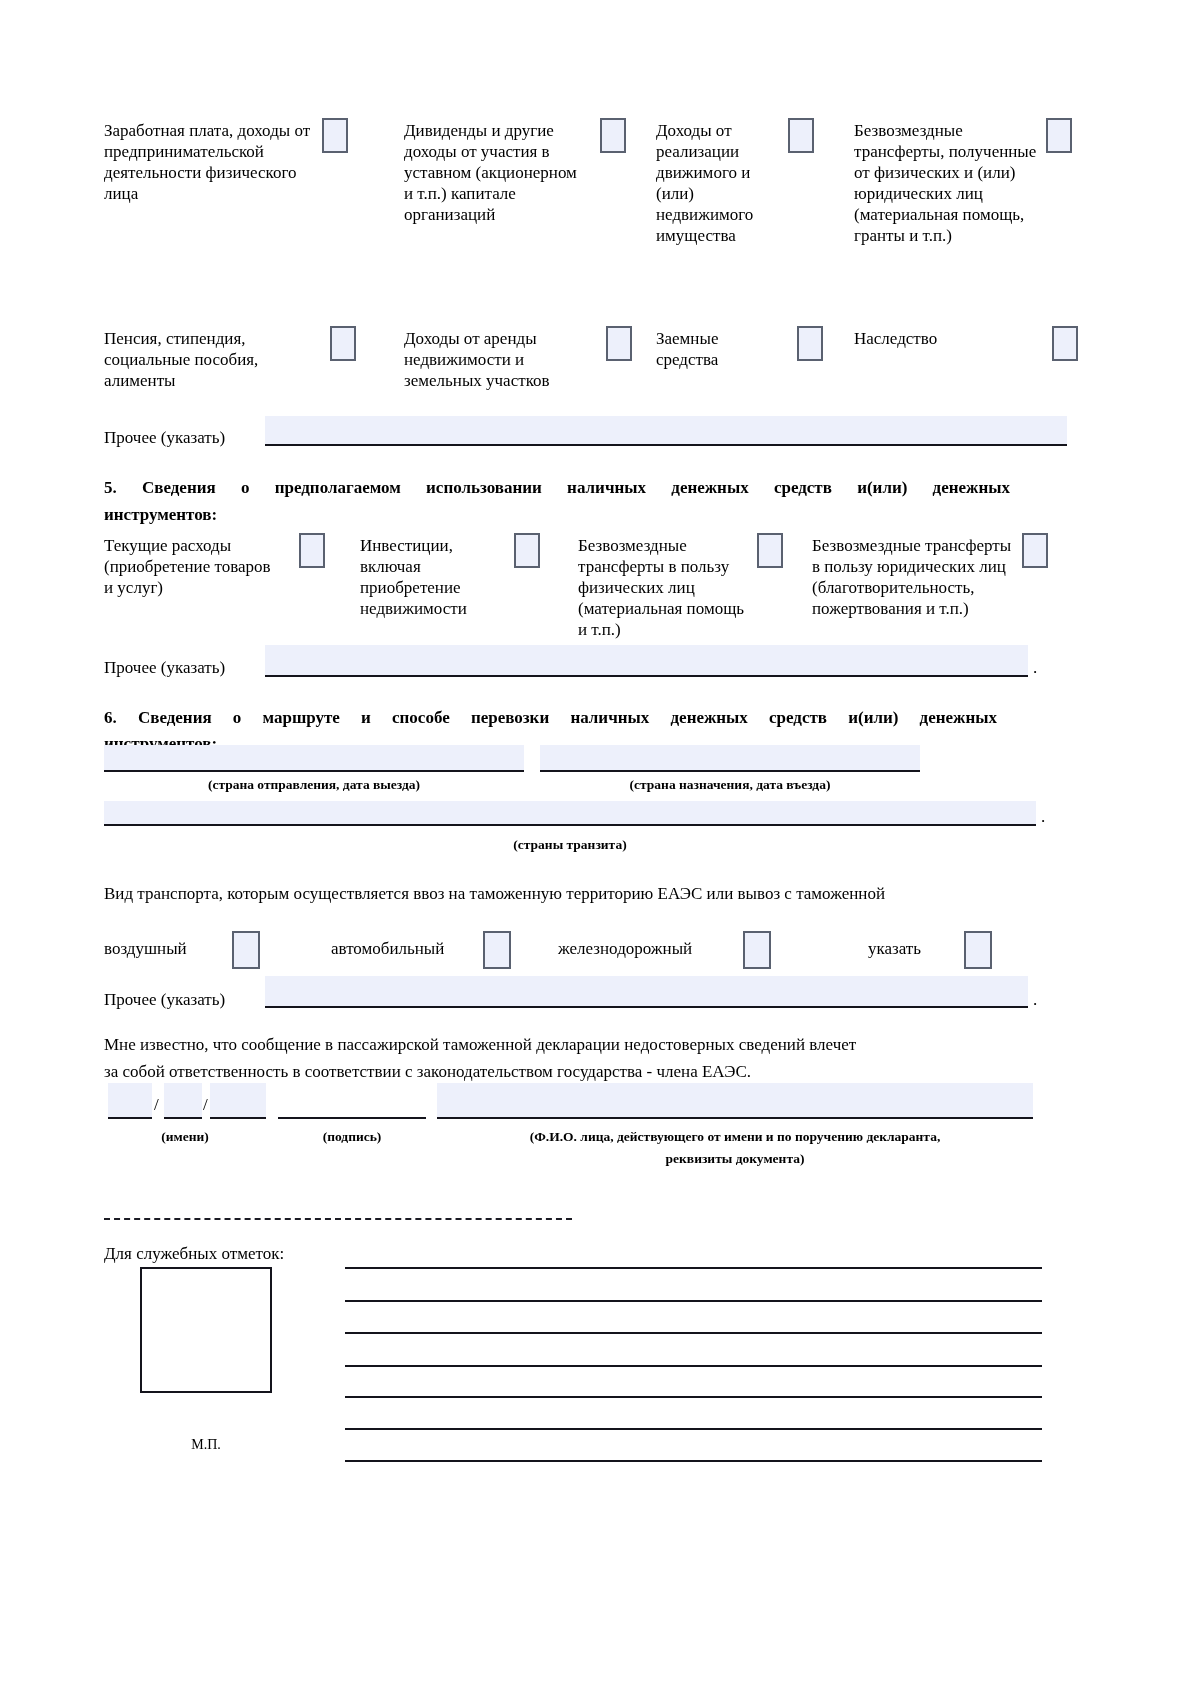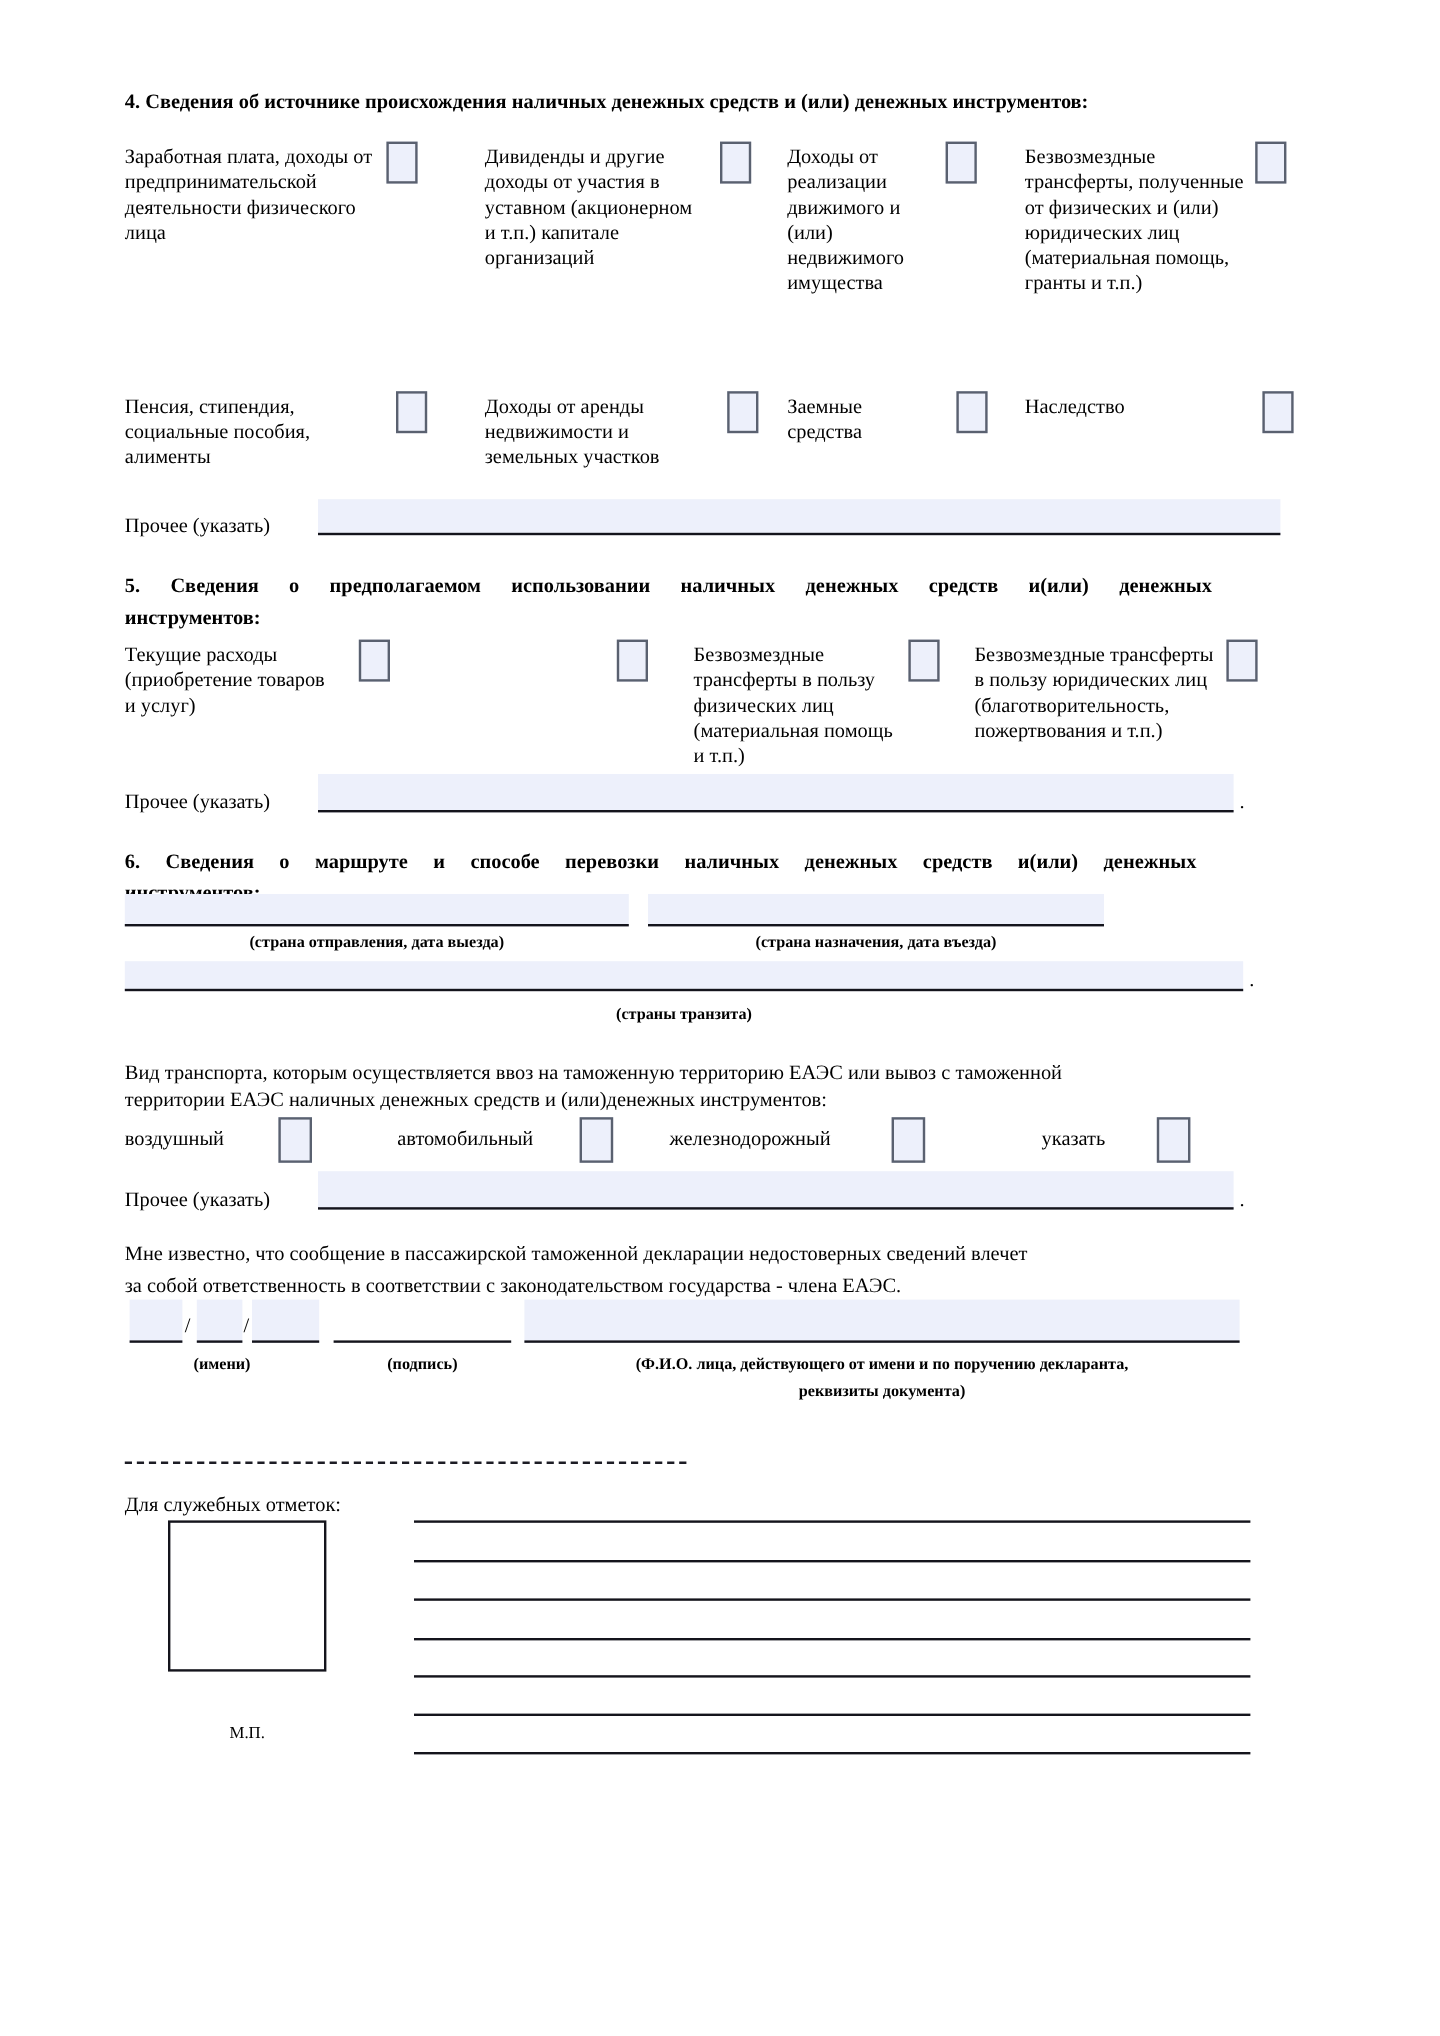--- a/index.html
+++ b/index.html
@@ -35,21 +35,20 @@
   .rule-line{position:absolute;height:0;border-top:2px solid var(--rule);}
   .dashed{position:absolute;height:0;border-top:2px dashed #1c1c24;}
   .stamp{position:absolute;box-sizing:border-box;border:2px solid var(--rule);background:#ffffff;}
   .period{font-size:17px;line-height:21px;}
 </style>
 </head>
 <body>
 
 <div id="page">
 
-  <div class="abs t b" style="left:104px;top:74px;width:1002px">4. Сведения об источнике происхождения наличных денежных средств и (или) денежных инструментов:</div>
 
   <div class="abs t" style="left:104px;top:120px;width:210px">Заработная плата, доходы от предпринимательской деятельности физического лица</div>
   <span class="cb" style="left:322px;top:118px"></span>
 
   <div class="abs t" style="left:404px;top:120px;width:185px">Дивиденды и другие доходы от участия в уставном (акционерном и т.п.) капитале организаций</div>
   <span class="cb" style="left:600px;top:118px"></span>
 
   <div class="abs t" style="left:656px;top:120px;width:125px">Доходы от реализации движимого и (или) недвижимого имущества</div>
   <span class="cb" style="left:788px;top:118px"></span>
 
@@ -70,20 +69,21 @@
 
   <div class="abs t" style="left:104px;top:427px;white-space:nowrap">Прочее (указать)</div>
   <div class="fld" style="left:265px;top:416px;width:802px;height:30px"></div>
 
   <div class="abs t b jst" style="left:104px;top:477px;width:906px">5. Сведения о предполагаемом использовании наличных денежных средств и(или) денежных</div>
   <div class="abs t b" style="left:104px;top:504px;width:906px">инструментов:</div>
 
   <div class="abs t" style="left:104px;top:535px;width:170px">Текущие расходы (приобретение товаров и услуг)</div>
   <span class="cb" style="left:299px;top:533px"></span>
 
+  <div class="abs t" style="left:360px;top:535px;width:140px">Инвестиции, включая приобретение недвижимости</div>
   <span class="cb" style="left:514px;top:533px"></span>
 
   <div class="abs t" style="left:578px;top:535px;width:175px">Безвозмездные трансферты в пользу физических лиц (материальная помощь и т.п.)</div>
   <span class="cb" style="left:757px;top:533px"></span>
 
   <div class="abs t" style="left:812px;top:535px;width:205px">Безвозмездные трансферты в пользу юридических лиц (благотворительность, пожертвования и т.п.)</div>
   <span class="cb" style="left:1022px;top:533px"></span>
 
   <div class="abs t" style="left:104px;top:657px;white-space:nowrap">Прочее (указать)</div>
   <div class="fld" style="left:265px;top:645px;width:763px;height:32px"></div>
@@ -95,21 +95,20 @@
   <div class="fld" style="left:104px;top:745px;width:420px;height:27px"></div>
   <div class="fld" style="left:540px;top:745px;width:380px;height:27px"></div>
   <div class="abs cap" style="left:104px;top:776px;width:420px">(страна отправления, дата выезда)</div>
   <div class="abs cap" style="left:540px;top:776px;width:380px">(страна назначения, дата въезда)</div>
 
   <div class="fld" style="left:104px;top:801px;width:932px;height:25px"></div>
   <span class="abs period" style="left:1041px;top:806px">.</span>
   <div class="abs cap" style="left:104px;top:836px;width:932px">(страны транзита)</div>
 
   <div class="abs t" style="left:104px;top:883px;width:990px;white-space:nowrap">Вид транспорта, которым осуществляется ввоз на таможенную территорию ЕАЭС или вывоз с таможенной</div>
-  <div class="abs t" style="left:104px;top:906px;width:990px;white-space:nowrap">территории ЕАЭС наличных денежных средств и (или)денежных инструментов:</div>
 
   <div class="abs t" style="left:104px;top:938px;width:120px">воздушный</div>
   <span class="cb tall" style="left:232px;top:931px"></span>
 
   <div class="abs t" style="left:331px;top:938px;width:145px">автомобильный</div>
   <span class="cb tall" style="left:483px;top:931px"></span>
 
   <div class="abs t" style="left:558px;top:938px;width:175px">железнодорожный</div>
   <span class="cb tall" style="left:743px;top:931px"></span>
 

